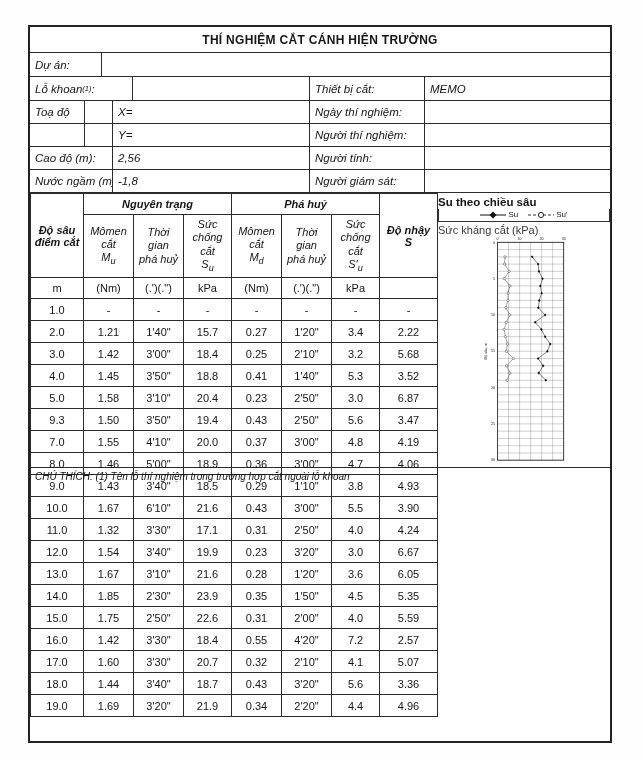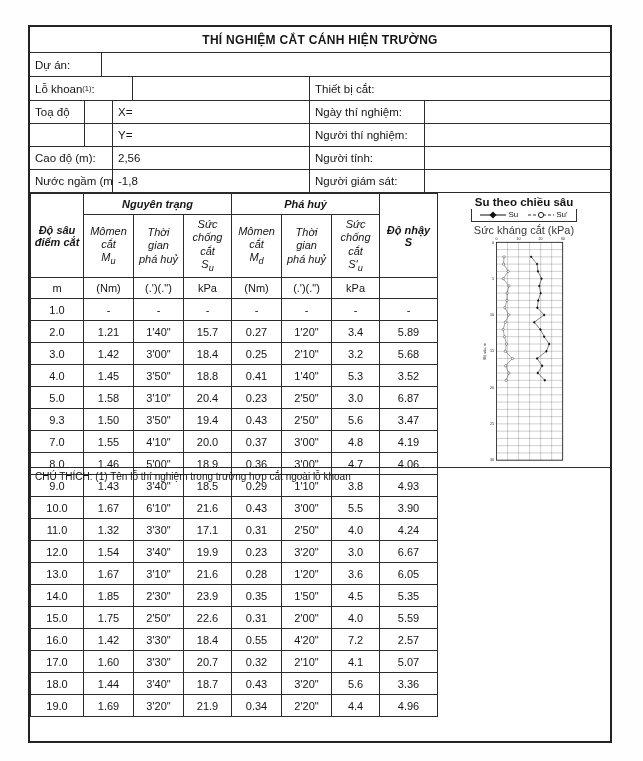--- a/index.html
+++ b/index.html
@@ -3,42 +3,42 @@
 <meta charset="utf-8">
 <style>
   html,body{margin:0;padding:0;background:#fff;}
   body{width:643px;height:761px;font-family:"Liberation Sans",sans-serif;color:#151515;
        -webkit-font-smoothing:antialiased;}
   .page{position:relative;width:643px;height:761px;background:#fefefe;overflow:hidden;}
   .form{position:absolute;left:28px;top:25px;width:584px;height:718px;
         border:2px solid #232323;display:flex;flex-direction:column;box-sizing:border-box;background:#fff;}
   .row{display:flex;border-bottom:1px solid #2b2b2b;box-sizing:border-box;flex:0 0 auto;}
   .cell{box-sizing:border-box;border-right:1px solid #2b2b2b;padding:2px 5px;
-        font-size:11.5px;display:flex;align-items:center;overflow:hidden;white-space:nowrap;}
+        font-size:11.5px;display:flex;align-items:center;overflow:hidden;white-space:nowrap;font-style:italic;}
   .cell:last-child{border-right:none;}
   .fill{flex:1;}
   .title-row{height:26px;}
   .title{flex:1;display:flex;align-items:center;justify-content:center;
          font-weight:bold;font-size:12px;letter-spacing:.3px;}
   .h24{height:24px;} .h23{height:23px;}
   sup{font-size:7.5px;line-height:0;}
   
   .main{flex:1;display:flex;border-bottom:1px solid #2b2b2b;min-height:0;}
   table.dtable{border-collapse:collapse;table-layout:fixed;width:407px;height:100%;flex:0 0 407px;}
   .dtable th,.dtable td{border:1px solid #2b2b2b;text-align:center;vertical-align:middle;
         font-size:11px;padding:0 1px;overflow:hidden;}
   .dtable th{font-weight:bold;font-style:italic;}
   .dtable thead tr.grp th{height:20px;}
   .dtable thead tr.subh th{height:62px;font-weight:normal;line-height:1.2;}
   .dtable tr.units td{height:20px;}
   .dtable tbody td{height:21px;}
   .pre{white-space:pre-line;}
   .sym{display:block;}
   
-  .chart-panel{flex:1;display:flex;flex-direction:column;align-items:center;
+  .chart-panel{flex:1;display:flex;flex-direction:column;
                overflow:hidden;background:#fff;padding-top:2px;}
   .chart-title{font-weight:bold;font-size:11.5px;margin-top:1px;}
   .legend{display:flex;gap:10px;align-items:center;justify-content:center;margin-top:1px;
           border-left:1px solid #333;border-right:1px solid #333;border-bottom:1px solid #333;
           padding:1px 8px 2px 8px;font-size:8px;}
   .leg-item{display:flex;align-items:center;gap:2px;}
   .xlabel{font-size:11px;color:#3a3a3a;margin-top:2px;}
   svg.chart{display:block;margin-top:0;}
   .tick{font-family:"Liberation Sans",sans-serif;font-size:7.5px;fill:#222;}
   
@@ -61,20 +61,21 @@
     </div>
 
     <div class="row h24">
       <div class="cell" style="width:103px">
         <span>Lỗ khoan </span>
           <sup>(1)</sup>
           <span>:</span>
       </div>
       <div class="cell" style="width:177px"></div>
       <div class="cell" style="width:115px">Thiết bị cắt:</div>
+      <div class="cell fill">MEMO</div>
     </div>
 
     <div class="row h23">
       <div class="cell" style="width:55px">Toạ độ</div>
       <div class="cell" style="width:28px"></div>
       <div class="cell" style="width:197px">X=</div>
       <div class="cell" style="width:115px">Ngày thí nghiệm:</div>
       <div class="cell fill"></div>
     </div>
 
@@ -162,21 +163,21 @@
               <td>-</td>
             </tr>
             <tr>
               <td>2.0</td>
               <td>1.21</td>
               <td>1'40"</td>
               <td>15.7</td>
               <td>0.27</td>
               <td>1'20"</td>
               <td>3.4</td>
-              <td>5.89</td>
+              <td>2.22</td>
             </tr>
             <tr>
               <td>3.0</td>
               <td>1.42</td>
               <td>3'00"</td>
               <td>18.4</td>
               <td>0.25</td>
               <td>2'10"</td>
               <td>3.2</td>
               <td>5.68</td>

